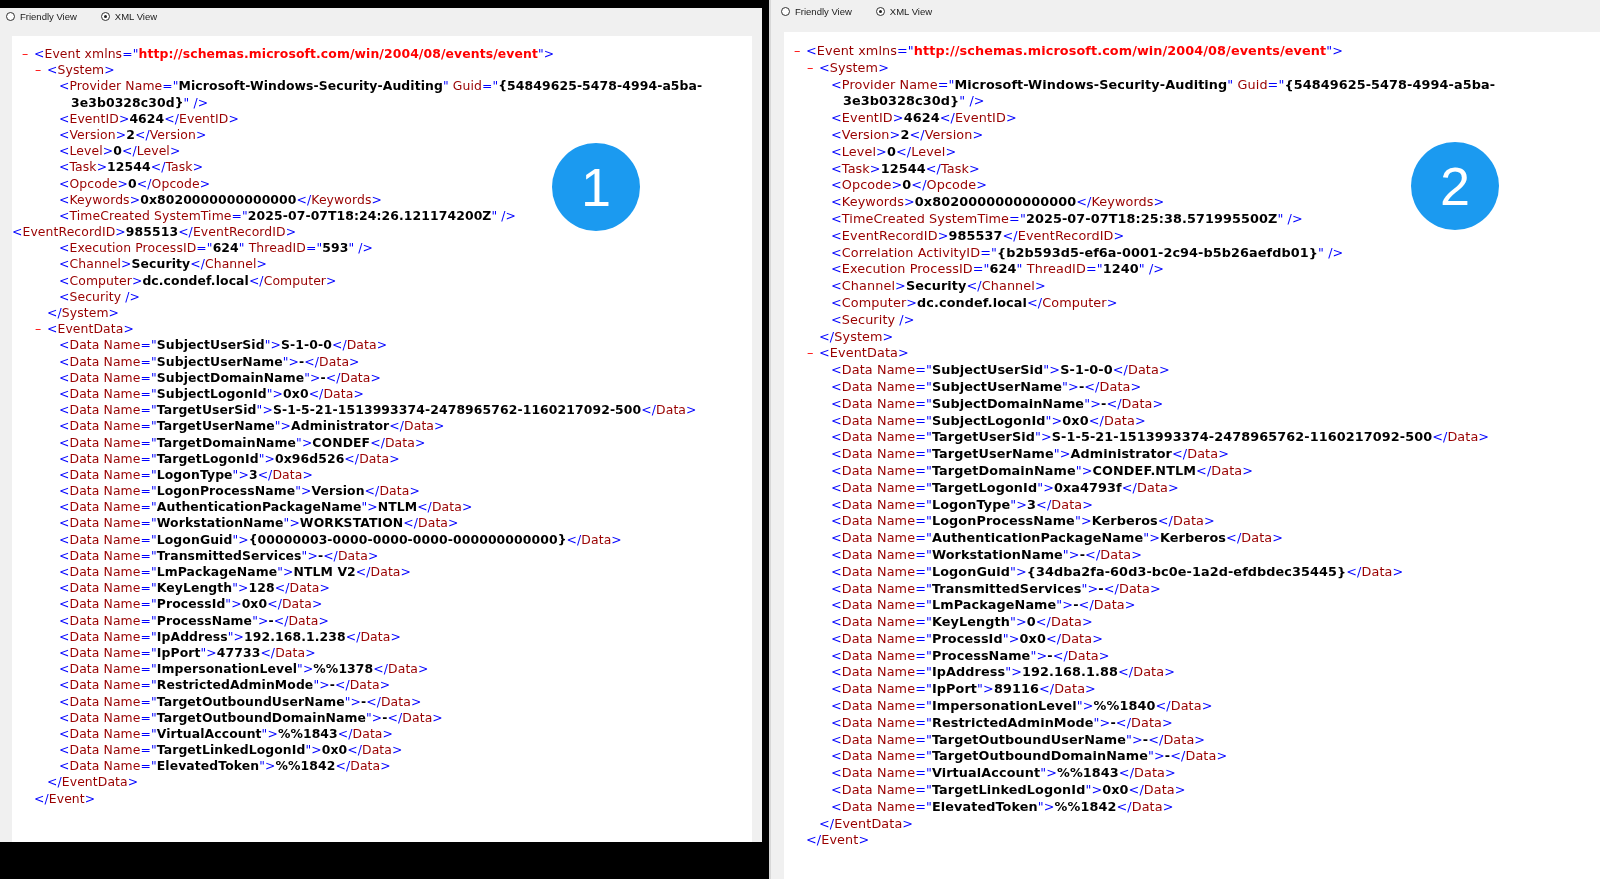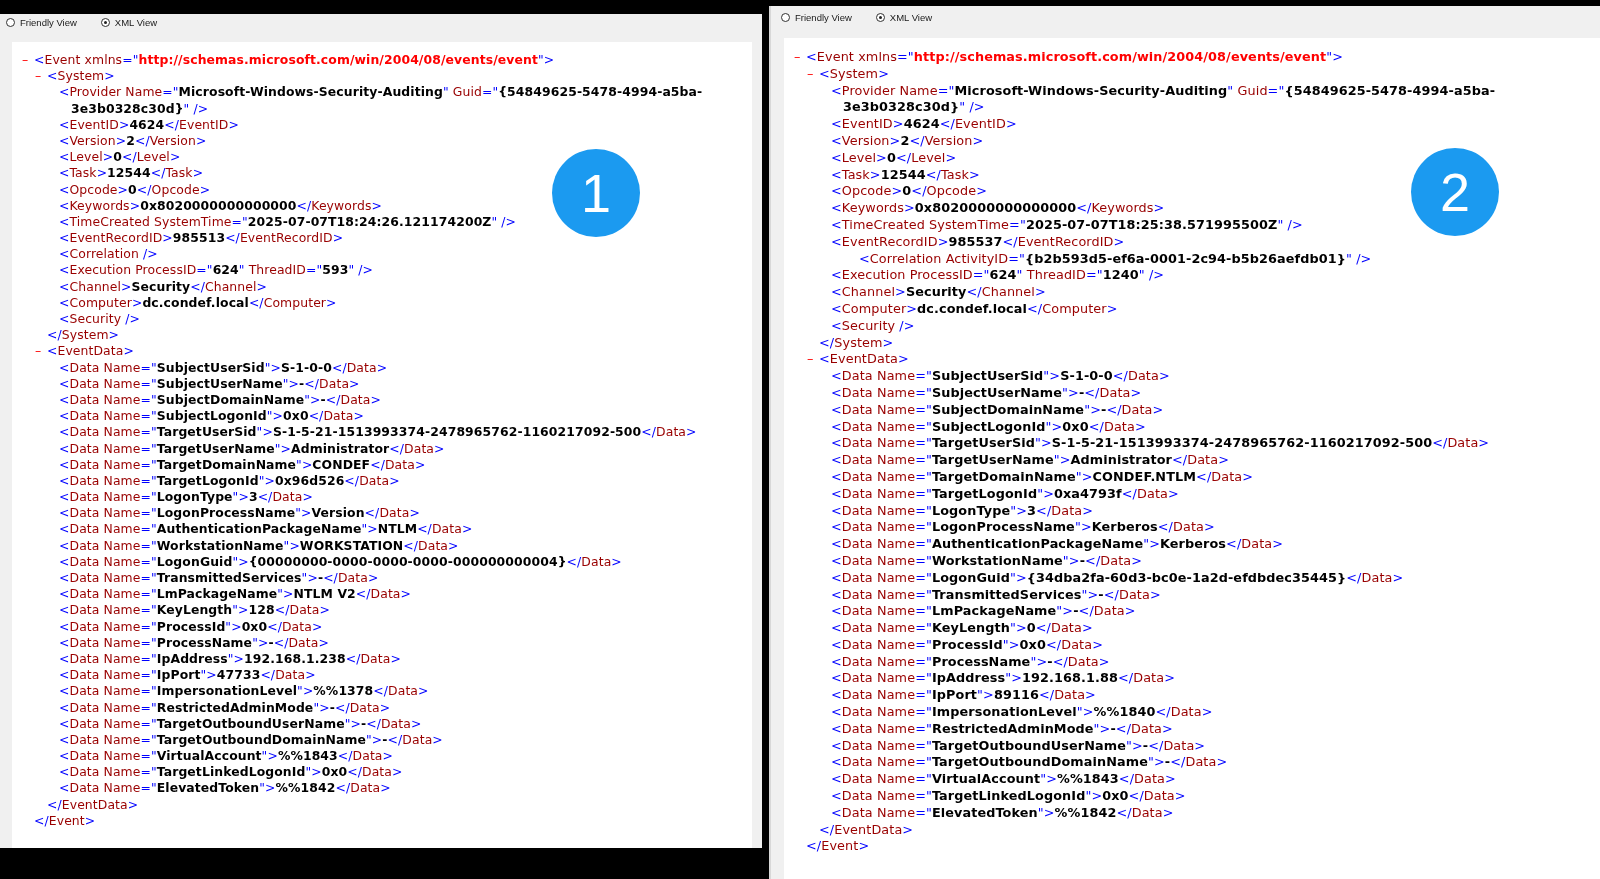--- a/index.html
+++ b/index.html
@@ -2,21 +2,21 @@
 <html><head>
 <meta charset="utf-8">
 <style>
   html, body { margin:0; padding:0; }
   body {
     width:1600px; height:879px; overflow:hidden; position:relative;
     background:#000;
     font-family: "DejaVu Sans", "Liberation Sans", sans-serif;
   }
   .panel {
-    position:absolute; background:#f0f0f0; box-sizing:border-box;margin-top:6px;
+    position:absolute; background:#f0f0f0; box-sizing:border-box;
   }
   #panel-1 { left:0; top:8px; width:762px; height:834px; }
   #panel-2 { left:769px; top:0; width:831px; height:879px; border-left:2px solid #d8d8d8; }
   .radio-bar {
     position:absolute; left:6px; display:flex; align-items:center; gap:0;
     font-size:9.5px; color:#1a1a1a; font-family:"Liberation Sans", sans-serif;
   }
   #panel-1 .radio-bar { top:3px; }
   #panel-2 .radio-bar { top:6px; left:10px; }
   .radio { display:flex; align-items:center; margin-right:24px; cursor:pointer; }
@@ -74,41 +74,40 @@
         <div class="line" style="padding-left: 35px;"><span class="minus" style="left: 23px;">–</span><span class="b">&lt;</span><span class="t">System</span><span class="b">&gt;</span></div>
         <div class="line" style="padding-left: 47px;"><span class="b">&lt;</span><span class="t">Provider</span><span class="t"> Name</span><span class="q">="</span><span class="v">Microsoft-Windows-Security-Auditing</span><span class="q">"</span><span class="t"> Guid</span><span class="q">="</span><span class="v">{54849625-5478-4994-a5ba-</span></div>
         <div class="line" style="padding-left: 59px;"><span class="v">3e3b0328c30d}</span><span class="q">" /&gt;</span></div>
         <div class="line" style="padding-left: 47px;"><span class="b">&lt;</span><span class="t">EventID</span><span class="b">&gt;</span><span class="v">4624</span><span class="b">&lt;/</span><span class="t">EventID</span><span class="b">&gt;</span></div>
         <div class="line" style="padding-left: 47px;"><span class="b">&lt;</span><span class="t">Version</span><span class="b">&gt;</span><span class="v">2</span><span class="b">&lt;/</span><span class="t">Version</span><span class="b">&gt;</span></div>
         <div class="line" style="padding-left: 47px;"><span class="b">&lt;</span><span class="t">Level</span><span class="b">&gt;</span><span class="v">0</span><span class="b">&lt;/</span><span class="t">Level</span><span class="b">&gt;</span></div>
         <div class="line" style="padding-left: 47px;"><span class="b">&lt;</span><span class="t">Task</span><span class="b">&gt;</span><span class="v">12544</span><span class="b">&lt;/</span><span class="t">Task</span><span class="b">&gt;</span></div>
         <div class="line" style="padding-left: 47px;"><span class="b">&lt;</span><span class="t">Opcode</span><span class="b">&gt;</span><span class="v">0</span><span class="b">&lt;/</span><span class="t">Opcode</span><span class="b">&gt;</span></div>
         <div class="line" style="padding-left: 47px;"><span class="b">&lt;</span><span class="t">Keywords</span><span class="b">&gt;</span><span class="v">0x8020000000000000</span><span class="b">&lt;/</span><span class="t">Keywords</span><span class="b">&gt;</span></div>
         <div class="line" style="padding-left: 47px;"><span class="b">&lt;</span><span class="t">TimeCreated</span><span class="t"> SystemTime</span><span class="q">="</span><span class="v">2025-07-07T18:24:26.121174200Z</span><span class="q">" /&gt;</span></div>
-        <div class="line" style="padding-left: 47px;"><span class="b">&lt;</span><span class="t">EventRecordID</span><span class="b">&gt;</span><span class="v">985513</span><span class="b">&lt;/</span><span class="t">EventRecordID</span><span class="b">&gt;</span></div>
-        <div class="line" style="padding-left: 47px;"><span class="b">&lt;</span><span class="t">Correlation</span><span class="b"> /&gt;</span></div>
+        <div class="line" style=""><span class="b">&lt;</span><span class="t">EventRecordID</span><span class="b">&gt;</span><span class="v">985513</span><span class="b">&lt;/</span><span class="t">EventRecordID</span><span class="b">&gt;</span></div>
         <div class="line" style="padding-left: 47px;"><span class="b">&lt;</span><span class="t">Execution</span><span class="t"> ProcessID</span><span class="q">="</span><span class="v">624</span><span class="q">"</span><span class="t"> ThreadID</span><span class="q">="</span><span class="v">593</span><span class="q">" /&gt;</span></div>
         <div class="line" style="padding-left: 47px;"><span class="b">&lt;</span><span class="t">Channel</span><span class="b">&gt;</span><span class="v">Security</span><span class="b">&lt;/</span><span class="t">Channel</span><span class="b">&gt;</span></div>
         <div class="line" style="padding-left: 47px;"><span class="b">&lt;</span><span class="t">Computer</span><span class="b">&gt;</span><span class="v">dc.condef.local</span><span class="b">&lt;/</span><span class="t">Computer</span><span class="b">&gt;</span></div>
         <div class="line" style="padding-left: 47px;"><span class="b">&lt;</span><span class="t">Security</span><span class="b"> /&gt;</span></div>
         <div class="line" style="padding-left: 35px;"><span class="b">&lt;/</span><span class="t">System</span><span class="b">&gt;</span></div>
         <div class="line" style="padding-left: 35px;"><span class="minus" style="left: 23px;">–</span><span class="b">&lt;</span><span class="t">EventData</span><span class="b">&gt;</span></div>
         <div class="line" style="padding-left: 47px;"><span class="b">&lt;</span><span class="t">Data</span><span class="t"> Name</span><span class="q">="</span><span class="v">SubjectUserSid</span><span class="q">"&gt;</span><span class="v">S-1-0-0</span><span class="b">&lt;/</span><span class="t">Data</span><span class="b">&gt;</span></div>
         <div class="line" style="padding-left: 47px;"><span class="b">&lt;</span><span class="t">Data</span><span class="t"> Name</span><span class="q">="</span><span class="v">SubjectUserName</span><span class="q">"&gt;</span><span class="v">-</span><span class="b">&lt;/</span><span class="t">Data</span><span class="b">&gt;</span></div>
         <div class="line" style="padding-left: 47px;"><span class="b">&lt;</span><span class="t">Data</span><span class="t"> Name</span><span class="q">="</span><span class="v">SubjectDomainName</span><span class="q">"&gt;</span><span class="v">-</span><span class="b">&lt;/</span><span class="t">Data</span><span class="b">&gt;</span></div>
         <div class="line" style="padding-left: 47px;"><span class="b">&lt;</span><span class="t">Data</span><span class="t"> Name</span><span class="q">="</span><span class="v">SubjectLogonId</span><span class="q">"&gt;</span><span class="v">0x0</span><span class="b">&lt;/</span><span class="t">Data</span><span class="b">&gt;</span></div>
         <div class="line" style="padding-left: 47px;"><span class="b">&lt;</span><span class="t">Data</span><span class="t"> Name</span><span class="q">="</span><span class="v">TargetUserSid</span><span class="q">"&gt;</span><span class="v">S-1-5-21-1513993374-2478965762-1160217092-500</span><span class="b">&lt;/</span><span class="t">Data</span><span class="b">&gt;</span></div>
         <div class="line" style="padding-left: 47px;"><span class="b">&lt;</span><span class="t">Data</span><span class="t"> Name</span><span class="q">="</span><span class="v">TargetUserName</span><span class="q">"&gt;</span><span class="v">Administrator</span><span class="b">&lt;/</span><span class="t">Data</span><span class="b">&gt;</span></div>
         <div class="line" style="padding-left: 47px;"><span class="b">&lt;</span><span class="t">Data</span><span class="t"> Name</span><span class="q">="</span><span class="v">TargetDomainName</span><span class="q">"&gt;</span><span class="v">CONDEF</span><span class="b">&lt;/</span><span class="t">Data</span><span class="b">&gt;</span></div>
         <div class="line" style="padding-left: 47px;"><span class="b">&lt;</span><span class="t">Data</span><span class="t"> Name</span><span class="q">="</span><span class="v">TargetLogonId</span><span class="q">"&gt;</span><span class="v">0x96d526</span><span class="b">&lt;/</span><span class="t">Data</span><span class="b">&gt;</span></div>
         <div class="line" style="padding-left: 47px;"><span class="b">&lt;</span><span class="t">Data</span><span class="t"> Name</span><span class="q">="</span><span class="v">LogonType</span><span class="q">"&gt;</span><span class="v">3</span><span class="b">&lt;/</span><span class="t">Data</span><span class="b">&gt;</span></div>
         <div class="line" style="padding-left: 47px;"><span class="b">&lt;</span><span class="t">Data</span><span class="t"> Name</span><span class="q">="</span><span class="v">LogonProcessName</span><span class="q">"&gt;</span><span class="v">Version</span><span class="b">&lt;/</span><span class="t">Data</span><span class="b">&gt;</span></div>
         <div class="line" style="padding-left: 47px;"><span class="b">&lt;</span><span class="t">Data</span><span class="t"> Name</span><span class="q">="</span><span class="v">AuthenticationPackageName</span><span class="q">"&gt;</span><span class="v">NTLM</span><span class="b">&lt;/</span><span class="t">Data</span><span class="b">&gt;</span></div>
         <div class="line" style="padding-left: 47px;"><span class="b">&lt;</span><span class="t">Data</span><span class="t"> Name</span><span class="q">="</span><span class="v">WorkstationName</span><span class="q">"&gt;</span><span class="v">WORKSTATION</span><span class="b">&lt;/</span><span class="t">Data</span><span class="b">&gt;</span></div>
-        <div class="line" style="padding-left: 47px;"><span class="b">&lt;</span><span class="t">Data</span><span class="t"> Name</span><span class="q">="</span><span class="v">LogonGuid</span><span class="q">"&gt;</span><span class="v">{00000000-0000-0000-0000-000000000004}</span><span class="b">&lt;/</span><span class="t">Data</span><span class="b">&gt;</span></div>
+        <div class="line" style="padding-left: 47px;"><span class="b">&lt;</span><span class="t">Data</span><span class="t"> Name</span><span class="q">="</span><span class="v">LogonGuid</span><span class="q">"&gt;</span><span class="v">{00000003-0000-0000-0000-000000000000}</span><span class="b">&lt;/</span><span class="t">Data</span><span class="b">&gt;</span></div>
         <div class="line" style="padding-left: 47px;"><span class="b">&lt;</span><span class="t">Data</span><span class="t"> Name</span><span class="q">="</span><span class="v">TransmittedServices</span><span class="q">"&gt;</span><span class="v">-</span><span class="b">&lt;/</span><span class="t">Data</span><span class="b">&gt;</span></div>
         <div class="line" style="padding-left: 47px;"><span class="b">&lt;</span><span class="t">Data</span><span class="t"> Name</span><span class="q">="</span><span class="v">LmPackageName</span><span class="q">"&gt;</span><span class="v">NTLM V2</span><span class="b">&lt;/</span><span class="t">Data</span><span class="b">&gt;</span></div>
         <div class="line" style="padding-left: 47px;"><span class="b">&lt;</span><span class="t">Data</span><span class="t"> Name</span><span class="q">="</span><span class="v">KeyLength</span><span class="q">"&gt;</span><span class="v">128</span><span class="b">&lt;/</span><span class="t">Data</span><span class="b">&gt;</span></div>
         <div class="line" style="padding-left: 47px;"><span class="b">&lt;</span><span class="t">Data</span><span class="t"> Name</span><span class="q">="</span><span class="v">ProcessId</span><span class="q">"&gt;</span><span class="v">0x0</span><span class="b">&lt;/</span><span class="t">Data</span><span class="b">&gt;</span></div>
         <div class="line" style="padding-left: 47px;"><span class="b">&lt;</span><span class="t">Data</span><span class="t"> Name</span><span class="q">="</span><span class="v">ProcessName</span><span class="q">"&gt;</span><span class="v">-</span><span class="b">&lt;/</span><span class="t">Data</span><span class="b">&gt;</span></div>
         <div class="line" style="padding-left: 47px;"><span class="b">&lt;</span><span class="t">Data</span><span class="t"> Name</span><span class="q">="</span><span class="v">IpAddress</span><span class="q">"&gt;</span><span class="v">192.168.1.238</span><span class="b">&lt;/</span><span class="t">Data</span><span class="b">&gt;</span></div>
         <div class="line" style="padding-left: 47px;"><span class="b">&lt;</span><span class="t">Data</span><span class="t"> Name</span><span class="q">="</span><span class="v">IpPort</span><span class="q">"&gt;</span><span class="v">47733</span><span class="b">&lt;/</span><span class="t">Data</span><span class="b">&gt;</span></div>
         <div class="line" style="padding-left: 47px;"><span class="b">&lt;</span><span class="t">Data</span><span class="t"> Name</span><span class="q">="</span><span class="v">ImpersonationLevel</span><span class="q">"&gt;</span><span class="v">%%1378</span><span class="b">&lt;/</span><span class="t">Data</span><span class="b">&gt;</span></div>
         <div class="line" style="padding-left: 47px;"><span class="b">&lt;</span><span class="t">Data</span><span class="t"> Name</span><span class="q">="</span><span class="v">RestrictedAdminMode</span><span class="q">"&gt;</span><span class="v">-</span><span class="b">&lt;/</span><span class="t">Data</span><span class="b">&gt;</span></div>
         <div class="line" style="padding-left: 47px;"><span class="b">&lt;</span><span class="t">Data</span><span class="t"> Name</span><span class="q">="</span><span class="v">TargetOutboundUserName</span><span class="q">"&gt;</span><span class="v">-</span><span class="b">&lt;/</span><span class="t">Data</span><span class="b">&gt;</span></div>
@@ -141,21 +140,21 @@
         <div class="line" style="padding-left: 47px;"><span class="b">&lt;</span><span class="t">Provider</span><span class="t"> Name</span><span class="q">="</span><span class="v">Microsoft-Windows-Security-Auditing</span><span class="q">"</span><span class="t"> Guid</span><span class="q">="</span><span class="v">{54849625-5478-4994-a5ba-</span></div>
         <div class="line" style="padding-left: 59px;"><span class="v">3e3b0328c30d}</span><span class="q">" /&gt;</span></div>
         <div class="line" style="padding-left: 47px;"><span class="b">&lt;</span><span class="t">EventID</span><span class="b">&gt;</span><span class="v">4624</span><span class="b">&lt;/</span><span class="t">EventID</span><span class="b">&gt;</span></div>
         <div class="line" style="padding-left: 47px;"><span class="b">&lt;</span><span class="t">Version</span><span class="b">&gt;</span><span class="v">2</span><span class="b">&lt;/</span><span class="t">Version</span><span class="b">&gt;</span></div>
         <div class="line" style="padding-left: 47px;"><span class="b">&lt;</span><span class="t">Level</span><span class="b">&gt;</span><span class="v">0</span><span class="b">&lt;/</span><span class="t">Level</span><span class="b">&gt;</span></div>
         <div class="line" style="padding-left: 47px;"><span class="b">&lt;</span><span class="t">Task</span><span class="b">&gt;</span><span class="v">12544</span><span class="b">&lt;/</span><span class="t">Task</span><span class="b">&gt;</span></div>
         <div class="line" style="padding-left: 47px;"><span class="b">&lt;</span><span class="t">Opcode</span><span class="b">&gt;</span><span class="v">0</span><span class="b">&lt;/</span><span class="t">Opcode</span><span class="b">&gt;</span></div>
         <div class="line" style="padding-left: 47px;"><span class="b">&lt;</span><span class="t">Keywords</span><span class="b">&gt;</span><span class="v">0x8020000000000000</span><span class="b">&lt;/</span><span class="t">Keywords</span><span class="b">&gt;</span></div>
         <div class="line" style="padding-left: 47px;"><span class="b">&lt;</span><span class="t">TimeCreated</span><span class="t"> SystemTime</span><span class="q">="</span><span class="v">2025-07-07T18:25:38.571995500Z</span><span class="q">" /&gt;</span></div>
         <div class="line" style="padding-left: 47px;"><span class="b">&lt;</span><span class="t">EventRecordID</span><span class="b">&gt;</span><span class="v">985537</span><span class="b">&lt;/</span><span class="t">EventRecordID</span><span class="b">&gt;</span></div>
-        <div class="line" style="padding-left: 75px;"><span class="b">&lt;</span><span class="t">Correlation</span><span class="t"> ActivityID</span><span class="q">="</span><span class="v">{b2b593d5-ef6a-0001-2c94-b5b26aefdb01}</span><span class="q">"</span><span class="b"> /&gt;</span></div>
+        <div class="line" style="padding-left: 47px;"><span class="b">&lt;</span><span class="t">Correlation</span><span class="t"> ActivityID</span><span class="q">="</span><span class="v">{b2b593d5-ef6a-0001-2c94-b5b26aefdb01}</span><span class="q">"</span><span class="b"> /&gt;</span></div>
         <div class="line" style="padding-left: 47px;"><span class="b">&lt;</span><span class="t">Execution</span><span class="t"> ProcessID</span><span class="q">="</span><span class="v">624</span><span class="q">"</span><span class="t"> ThreadID</span><span class="q">="</span><span class="v">1240</span><span class="q">" /&gt;</span></div>
         <div class="line" style="padding-left: 47px;"><span class="b">&lt;</span><span class="t">Channel</span><span class="b">&gt;</span><span class="v">Security</span><span class="b">&lt;/</span><span class="t">Channel</span><span class="b">&gt;</span></div>
         <div class="line" style="padding-left: 47px;"><span class="b">&lt;</span><span class="t">Computer</span><span class="b">&gt;</span><span class="v">dc.condef.local</span><span class="b">&lt;/</span><span class="t">Computer</span><span class="b">&gt;</span></div>
         <div class="line" style="padding-left: 47px;"><span class="b">&lt;</span><span class="t">Security</span><span class="b"> /&gt;</span></div>
         <div class="line" style="padding-left: 35px;"><span class="b">&lt;/</span><span class="t">System</span><span class="b">&gt;</span></div>
         <div class="line" style="padding-left: 35px;"><span class="minus" style="left: 23px;">–</span><span class="b">&lt;</span><span class="t">EventData</span><span class="b">&gt;</span></div>
         <div class="line" style="padding-left: 47px;"><span class="b">&lt;</span><span class="t">Data</span><span class="t"> Name</span><span class="q">="</span><span class="v">SubjectUserSid</span><span class="q">"&gt;</span><span class="v">S-1-0-0</span><span class="b">&lt;/</span><span class="t">Data</span><span class="b">&gt;</span></div>
         <div class="line" style="padding-left: 47px;"><span class="b">&lt;</span><span class="t">Data</span><span class="t"> Name</span><span class="q">="</span><span class="v">SubjectUserName</span><span class="q">"&gt;</span><span class="v">-</span><span class="b">&lt;/</span><span class="t">Data</span><span class="b">&gt;</span></div>
         <div class="line" style="padding-left: 47px;"><span class="b">&lt;</span><span class="t">Data</span><span class="t"> Name</span><span class="q">="</span><span class="v">SubjectDomainName</span><span class="q">"&gt;</span><span class="v">-</span><span class="b">&lt;/</span><span class="t">Data</span><span class="b">&gt;</span></div>
         <div class="line" style="padding-left: 47px;"><span class="b">&lt;</span><span class="t">Data</span><span class="t"> Name</span><span class="q">="</span><span class="v">SubjectLogonId</span><span class="q">"&gt;</span><span class="v">0x0</span><span class="b">&lt;/</span><span class="t">Data</span><span class="b">&gt;</span></div>

